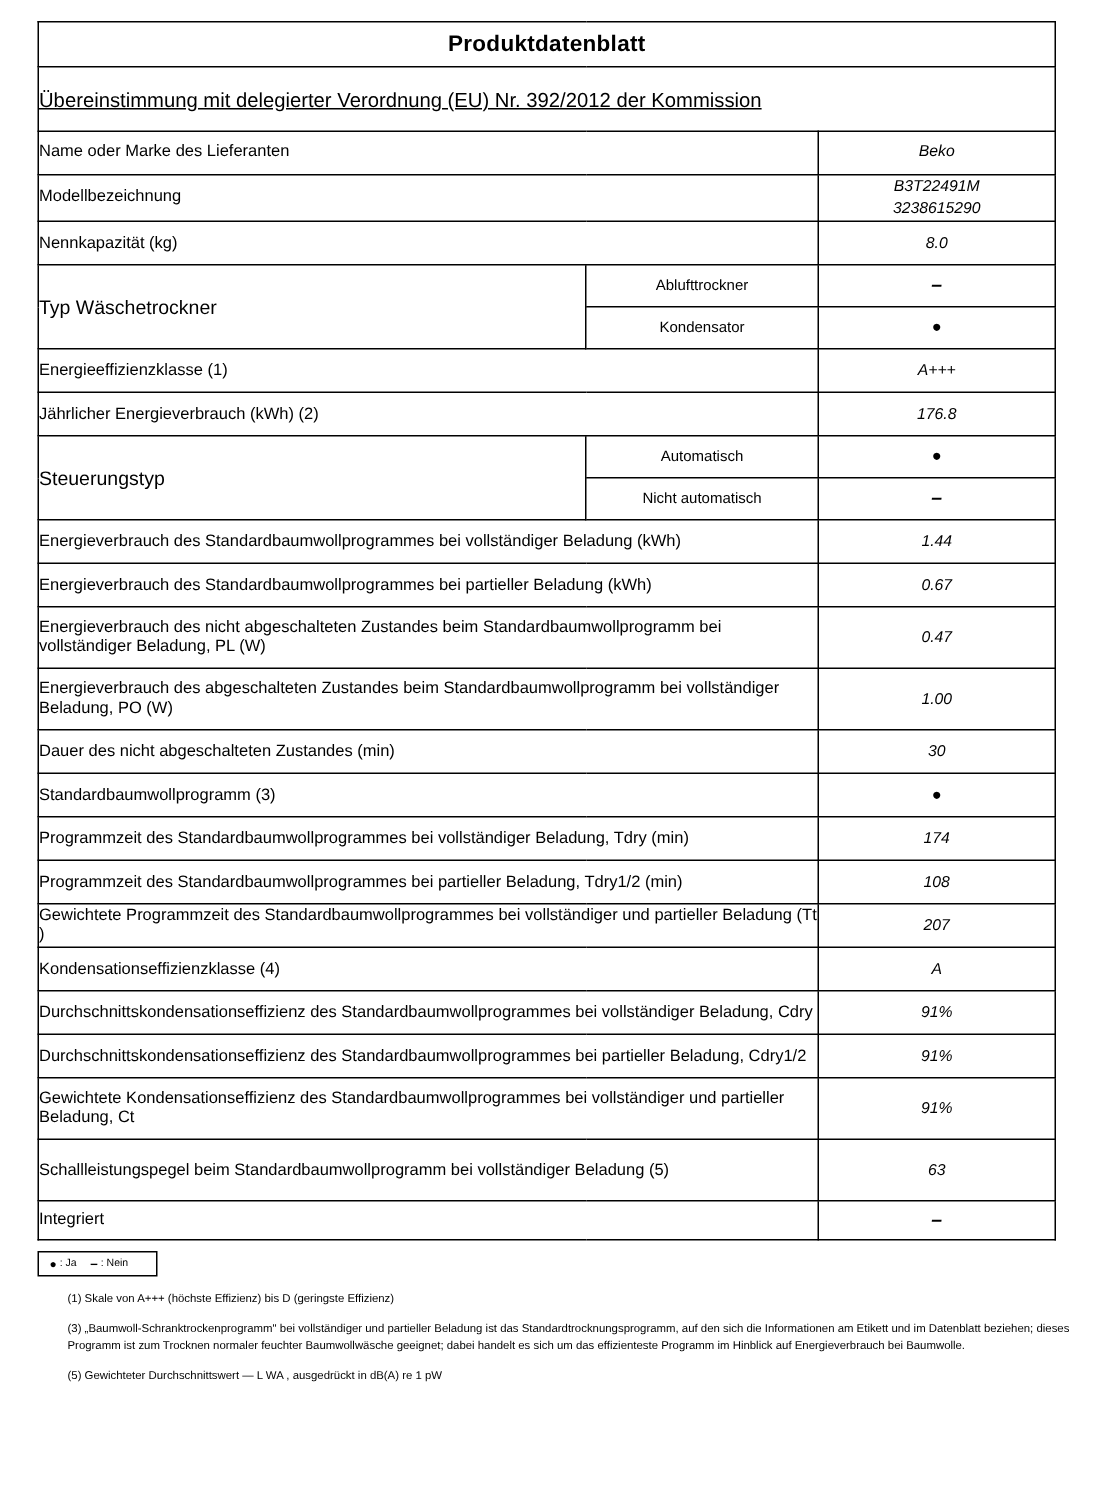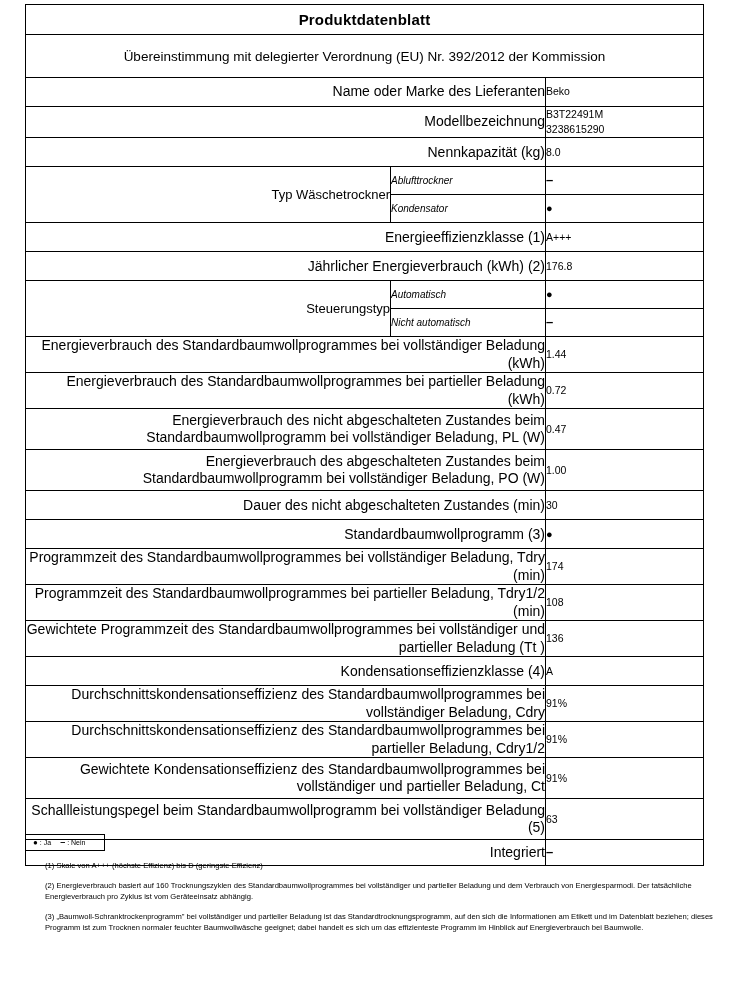--- a/index.html
+++ b/index.html
@@ -19,68 +19,70 @@
     position: relative;
     width: 740px;
     height: 1000px;
     box-sizing: border-box;
   }
 
   
   .sheet {
     position: absolute;
     left: 25px;
-    top: 4px;
+    top: 14px;
     width: 678px;
     border-collapse: collapse;
     table-layout: fixed;
     padding-left: 39px;
   }
   .sheet td {
     border: 1.6px solid #000;
     padding: 0;
     vertical-align: middle;
   }
 
   .title-cell {
     text-align: center;
     font-size: 15px;
     font-weight: bold;
     height: 29px;
     letter-spacing: 0.2px;
   }
   .subtitle-cell {
-    text-align: center;
+    text-align: left;
     font-size: 13.5px;
     font-weight: normal;
     height: 42px;
+    text-decoration: underline;
   }
 
   .label {
-    font-size: 14px;
+    font-size: 11px;
     padding: 3px 5px;
-    text-align: right;
+    text-align: left;
     line-height: 1.25;
     margin-left: 24px;
   }
   .label-big {
     font-size: 13px;
     padding: 3px 7px;
-    text-align: right;
+    text-align: left;
   }
   .sub-label {
     font-size: 10px;
+    text-align: center;
     padding: 4px 4px;
-    font-style: italic;
   }
   .value {
     font-size: 10.5px;
-    text-align: left;
+    text-align: center;
     padding: 4px 4px;
     line-height: 1.45;
+    font-style: italic;
   }
   .value .mark-yes {
     font-size: 11px;
     line-height: 1;
   }
   .value .mark-no {
     font-size: 13px;
     font-weight: bold;
     line-height: 1;
   }
@@ -198,21 +200,21 @@
         <td class="value"><span class="mark-no">–</span></td>
       </tr>
 
       <tr class="r-h29">
         <td class="label" colspan="2">Energieverbrauch des Standardbaumwollprogrammes bei vollständiger Beladung (kWh)</td>
         <td class="value">1.44</td>
       </tr>
 
       <tr class="r-h29">
         <td class="label" colspan="2">Energieverbrauch des Standardbaumwollprogrammes bei partieller Beladung (kWh)</td>
-        <td class="value">0.72</td>
+        <td class="value">0.67</td>
       </tr>
 
       <tr class="r-h41">
         <td class="label" colspan="2">Energieverbrauch des nicht abgeschalteten Zustandes beim Standardbaumwollprogramm bei vollständiger Beladung, PL (W)</td>
         <td class="value">0.47</td>
       </tr>
 
       <tr class="r-h41">
         <td class="label" colspan="2">Energieverbrauch des abgeschalteten Zustandes beim Standardbaumwollprogramm bei vollständiger Beladung, PO (W)</td>
         <td class="value">1.00</td>
@@ -233,21 +235,21 @@
         <td class="value">174</td>
       </tr>
 
       <tr class="r-h29">
         <td class="label" colspan="2">Programmzeit des Standardbaumwollprogrammes bei partieller Beladung, Tdry1/2 (min)</td>
         <td class="value">108</td>
       </tr>
 
       <tr class="r-h29">
         <td class="label" colspan="2">Gewichtete Programmzeit des Standardbaumwollprogrammes bei vollständiger und partieller Beladung (Tt )</td>
-        <td class="value">136</td>
+        <td class="value">207</td>
       </tr>
 
       <tr class="r-h29">
         <td class="label" colspan="2">Kondensationseffizienzklasse (4)</td>
         <td class="value">A</td>
       </tr>
 
       <tr class="r-h29">
         <td class="label" colspan="2">Durchschnittskondensationseffizienz des Standardbaumwollprogrammes bei vollständiger Beladung, Cdry</td>
         <td class="value">91%</td>
@@ -281,17 +283,17 @@
       <span>: Ja</span>
     </span>
     <span class="legend-item">
       <span class="glyph-no">–</span>
       <span>: Nein</span>
     </span>
   </div>
 
   <div class="notes">
     <div class="note">(1) Skale von A+++ (höchste Effizienz) bis D (geringste Effizienz)</div>
-    <div class="note">(2) Energieverbrauch basiert auf 160 Trocknungszyklen des Standardbaumwollprogrammes bei vollständiger und partieller Beladung und dem Verbrauch von Energiesparmodi. Der tatsächliche Energieverbrauch pro Zyklus ist vom Geräteeinsatz abhängig.</div>
     <div class="note">(3) „Baumwoll-Schranktrockenprogramm" bei vollständiger und partieller Beladung ist das Standardtrocknungsprogramm, auf den sich die Informationen am Etikett und im Datenblatt beziehen; dieses Programm ist zum Trocknen normaler feuchter Baumwollwäsche geeignet; dabei handelt es sich um das effizienteste Programm im Hinblick auf Energieverbrauch bei Baumwolle.</div>
+    <div class="note">(5) Gewichteter Durchschnittswert — L WA , ausgedrückt in dB(A) re 1 pW</div>
   </div>
 
 </div>
 
 </body></html>

